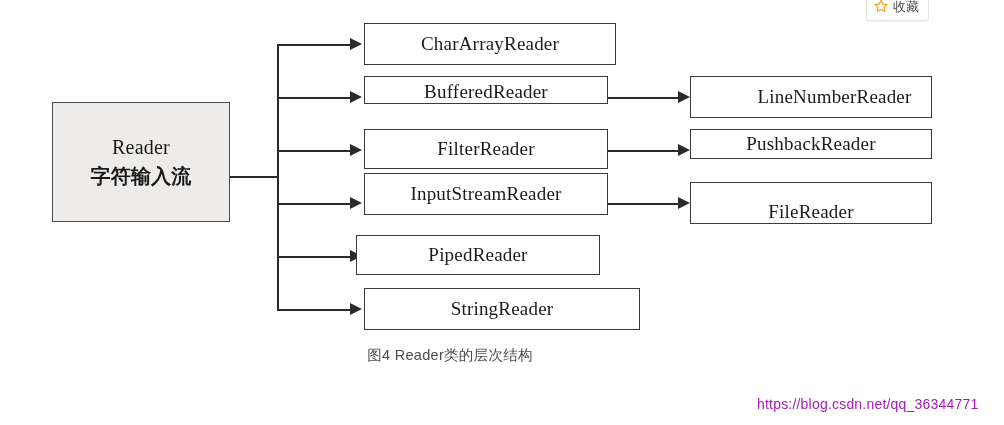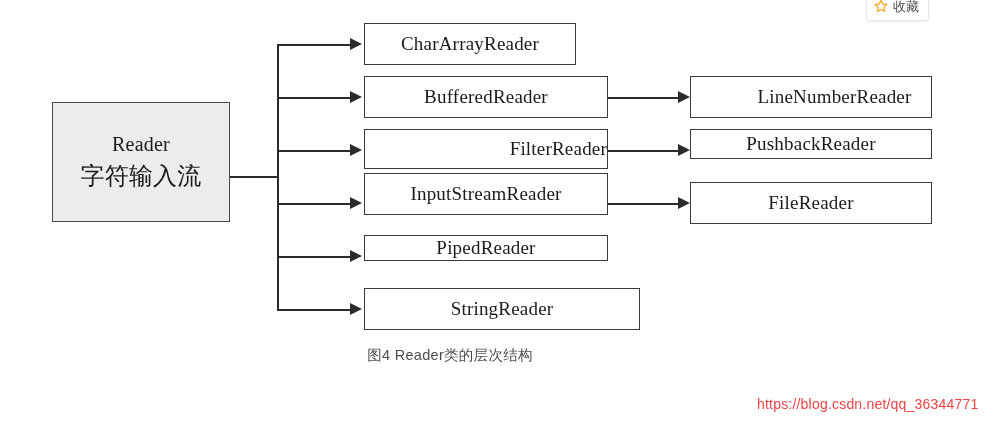--- a/index.html
+++ b/index.html
@@ -34,21 +34,22 @@
 
   
   .node.root {
     background: #eeecea;
     border: 1.5px solid #4a4a4a;
     flex-direction: column;
     line-height: 1.45;
     font-size: 20px;
   }
   .node.root .cn {
-    font-size: 24px;
+    font-size: 20px;
+    font-weight: bold;
   }
 
   
   .line-h {
     position: absolute;
     height: 0;
     border-top: 2px solid #2b2b2b;
   }
   .line-v {
     position: absolute;
@@ -74,21 +75,21 @@
     font-size: 14.5px;
     color: #4d4d4d;
     letter-spacing: 0.3px;
   }
 
   
   .watermark {
     position: absolute;
     font-family: "Liberation Sans", sans-serif;
     font-size: 14px;
-    color: #ef4444;
+    color: #a21caf;
     letter-spacing: 0.2px;
     white-space: nowrap;
     user-select: none;
   }
 
   
   .fav-badge {
     position: absolute;
     display: flex;
     align-items: center;
@@ -142,33 +143,33 @@
 
   <div class="line-h" style="left:277px; top:203px; width:73px;"></div>
   <div class="arrow-head" style="left:350px; top:197px;"></div>
 
   <div class="line-h" style="left:277px; top:256px; width:73px;"></div>
   <div class="arrow-head" style="left:350px; top:250px;"></div>
 
   <div class="line-h" style="left:277px; top:309px; width:73px;"></div>
   <div class="arrow-head" style="left:350px; top:303px;"></div>
 
-  <div class="node" style="left:364px; top:23px; width:212px; height:42px;">
+  <div class="node" style="left:364px; top:23px; width:252px; height:42px;">
     <span>CharArrayReader</span>
   </div>
-  <div class="node" style="left:364px; top:76px; width:244px; height:42px;">
+  <div class="node" style="left:364px; top:76px; width:244px; height:28px;align-items:flex-end;">
     <span>BufferedReader</span>
   </div>
-  <div class="node" style="left:364px; top:129px; width:244px; height:40px;justify-content:flex-end;">
+  <div class="node" style="left:364px; top:129px; width:244px; height:40px;">
     <span>FilterReader</span>
   </div>
   <div class="node" style="left:364px; top:173px; width:244px; height:42px;">
     <span>InputStreamReader</span>
   </div>
-  <div class="node" style="left:364px; top:235px; width:244px; height:26px;">
+  <div class="node" style="left:356px; top:235px; width:244px; height:40px;">
     <span>PipedReader</span>
   </div>
   <div class="node" style="left:364px; top:288px; width:276px; height:42px;">
     <span>StringReader</span>
   </div>
 
   <div class="line-h" style="left:608px; top:97px; width:70px;"></div>
   <div class="arrow-head" style="left:678px; top:91px;"></div>
 
   <div class="line-h" style="left:608px; top:150px; width:70px;"></div>
@@ -176,21 +177,21 @@
 
   <div class="line-h" style="left:608px; top:203px; width:70px;"></div>
   <div class="arrow-head" style="left:678px; top:197px;"></div>
 
   <div class="node" style="left:690px; top:76px; width:242px; height:42px;padding-left:47px;">
     <span>LineNumberReader</span>
   </div>
   <div class="node" style="left:690px; top:129px; width:242px; height:30px;">
     <span>PushbackReader</span>
   </div>
-  <div class="node" style="left:690px; top:182px; width:242px; height:42px;">
+  <div class="node" style="left:690px; top:182px; width:242px; height:42px;align-items:flex-end;">
     <span>FileReader</span>
   </div>
 
   <div class="caption" style="top:346px;">图4 Reader类的层次结构</div>
 
   <div class="watermark" style="left:757px; top:396px;">https://blog.csdn.net/qq_36344771</div>
 
 </div>
 
 </body></html>

